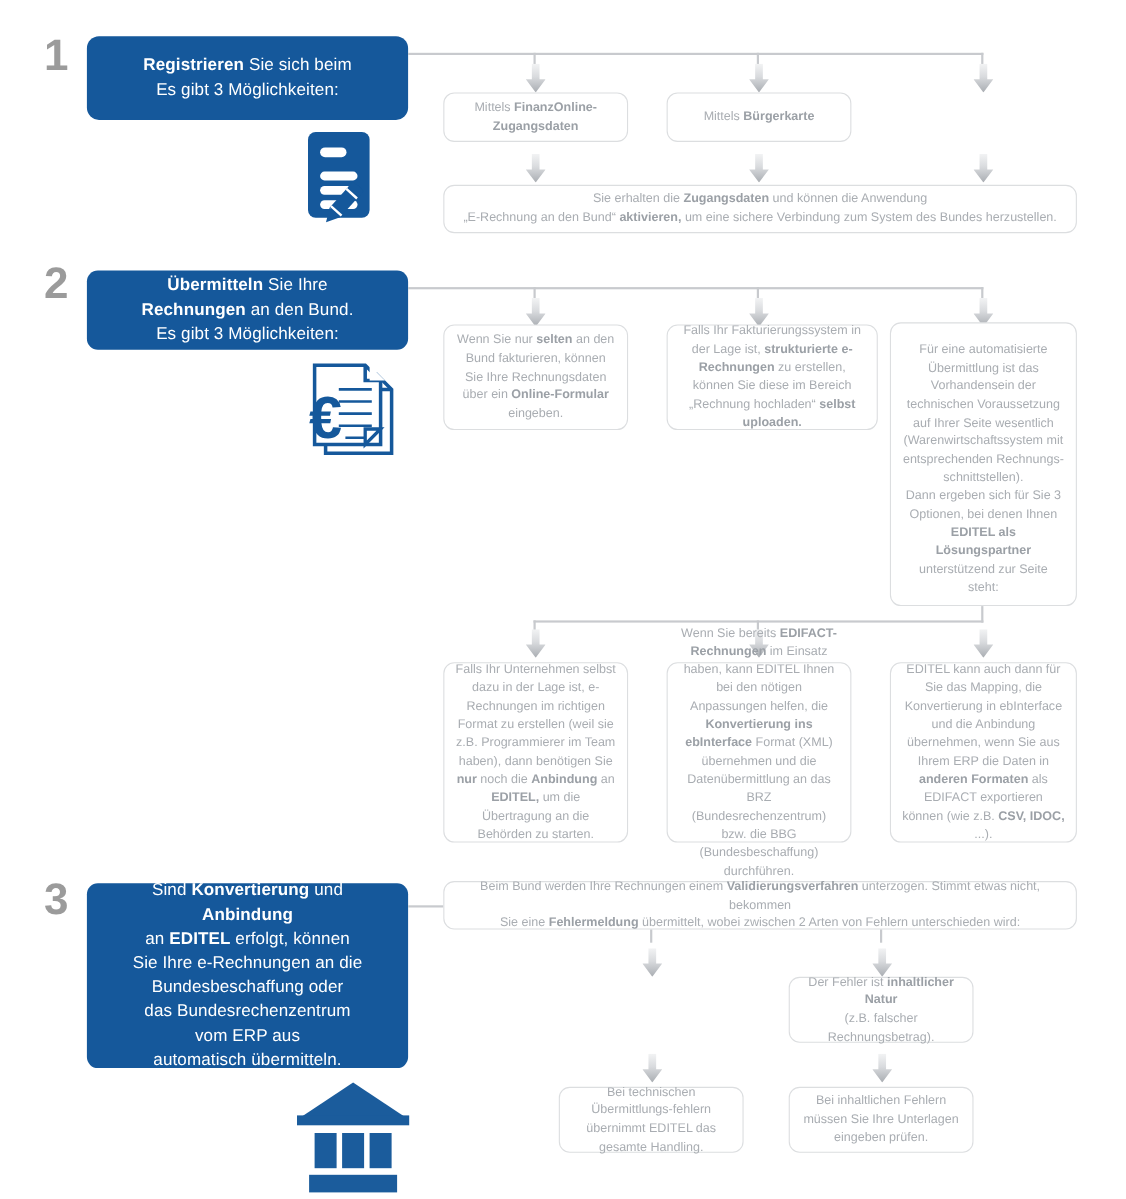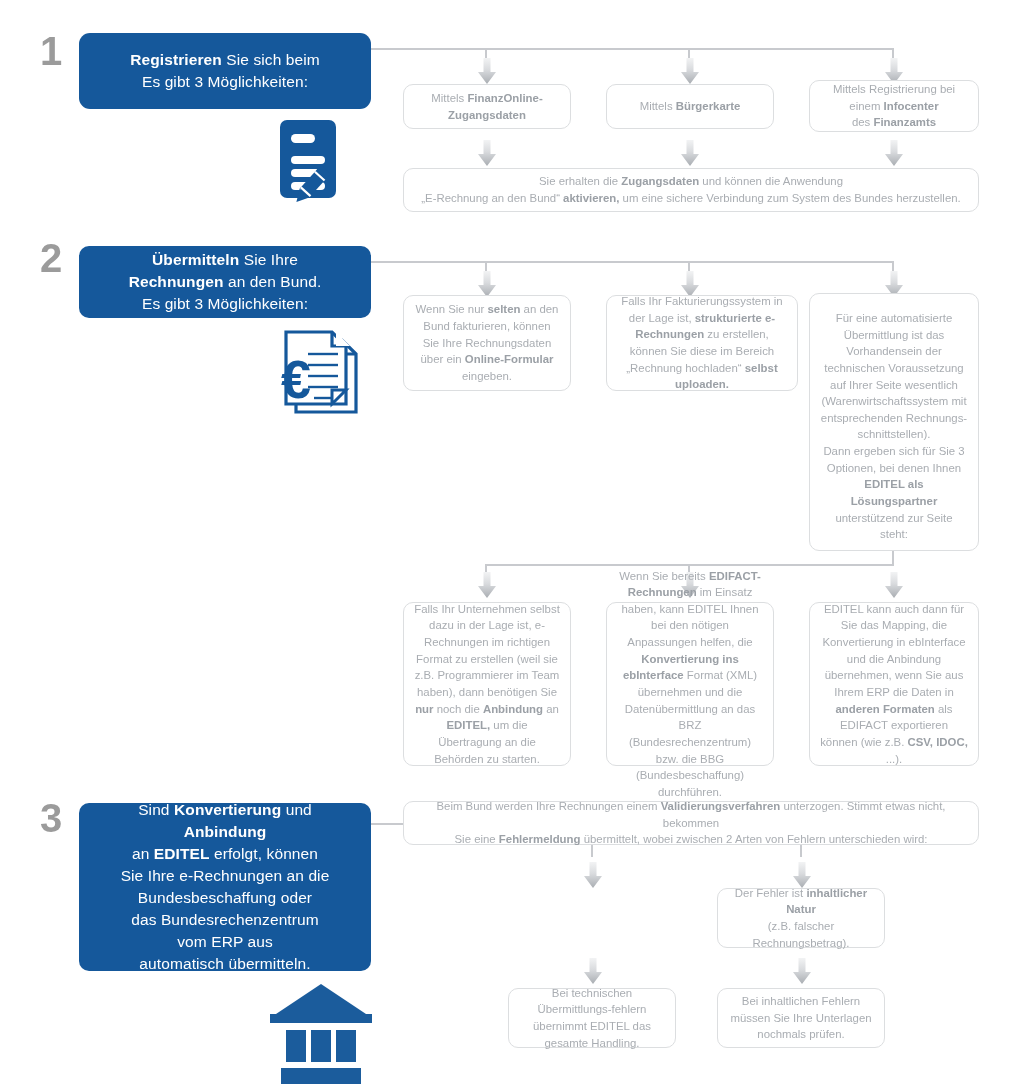--- a/index.html
+++ b/index.html
@@ -133,23 +133,20 @@
         <polygon points="5.5,0 12.5,0 12.5,14 18,14 9,26 0,14 5.5,14" fill="url(#arrGrad)"></polygon>
       </svg>
   </div>
 
   <div class="gbox" style="left:403px; top:84px; width:168px; height:45px;">
     <div>Mittels <b>FinanzOnline-</b><br><b>Zugangsdaten</b></div>
   </div>
   <div class="gbox" style="left:606px; top:84px; width:168px; height:45px;">
     <div>Mittels <b>Bürgerkarte</b></div>
   </div>
-  <div class="gbox" style="left:809px; top:80px; width:170px; height:52px;">
-    <div>Mittels Registrierung bei<br>einem <b>Infocenter</b><br>des <b>Finanzamts</b></div>
-  </div>
 
   <div class="arrow" style="left:478px; top:140px;">
     <svg width="18" height="26">
         <polygon points="5.5,0 12.5,0 12.5,14 18,14 9,26 0,14 5.5,14" fill="url(#arrGrad)"></polygon>
       </svg>
   </div>
   <div class="arrow" style="left:681px; top:140px;">
     <svg width="18" height="26">
         <polygon points="5.5,0 12.5,0 12.5,14 18,14 9,26 0,14 5.5,14" fill="url(#arrGrad)"></polygon>
       </svg>
@@ -319,16 +316,16 @@
   <div class="arrow" style="left:793px; top:958px;">
     <svg width="18" height="26">
         <polygon points="5.5,0 12.5,0 12.5,14 18,14 9,26 0,14 5.5,14" fill="url(#arrGrad)"></polygon>
       </svg>
   </div>
 
   <div class="gbox" style="left:508px; top:988px; width:168px; height:60px;">
     <div>Bei technischen Übermittlungs-fehlern übernimmt EDITEL das gesamte Handling.</div>
   </div>
   <div class="gbox" style="left:717px; top:988px; width:168px; height:60px;">
-    <div>Bei inhaltlichen Fehlern müssen Sie Ihre Unterlagen nochmals prüfen.</div>
+    <div>Bei inhaltlichen Fehlern müssen Sie Ihre Unterlagen eingeben prüfen.</div>
   </div>
 
 </div>
 
 </body></html>

